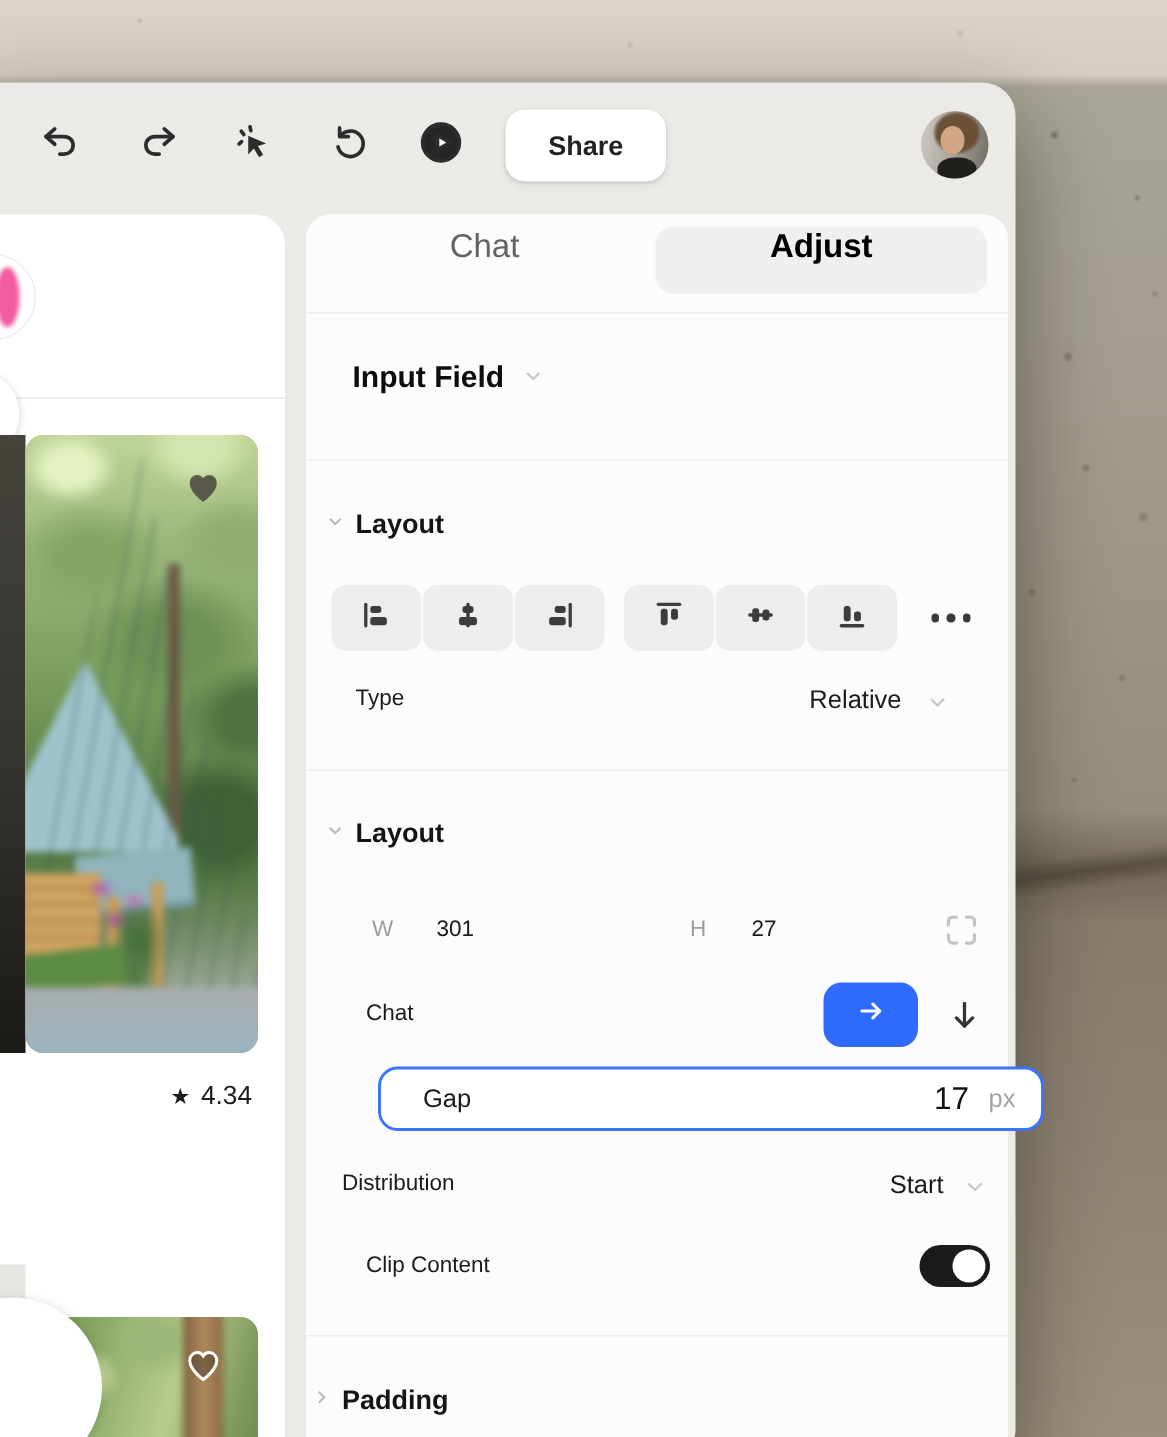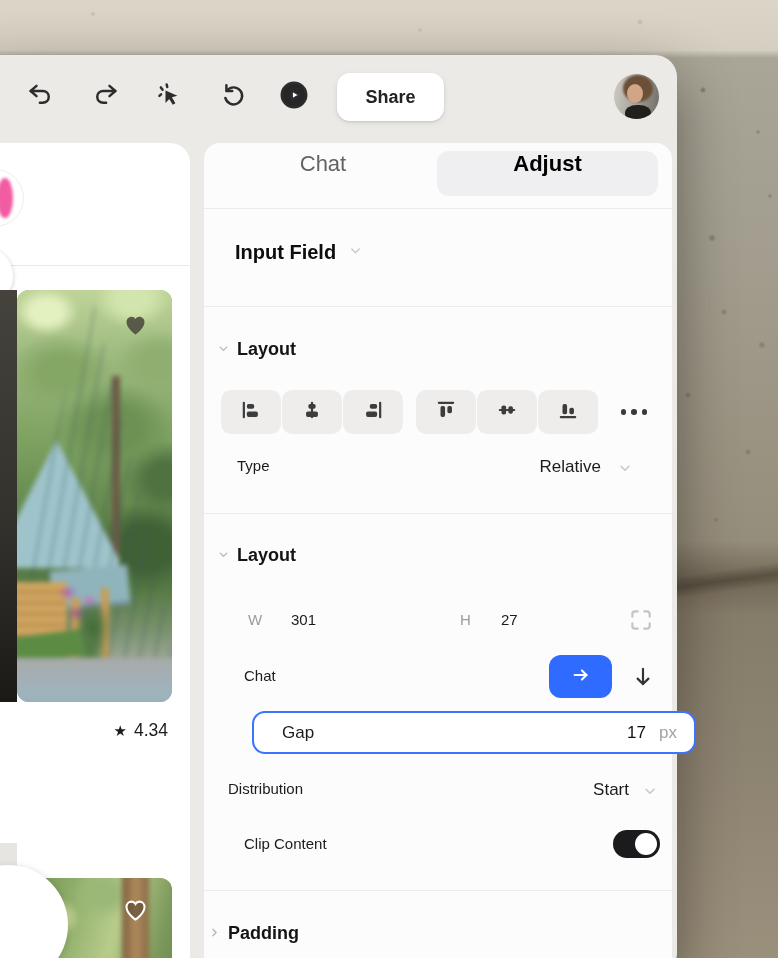--- a/index.html
+++ b/index.html
@@ -146,21 +146,21 @@
        background:var(--accent,#2f6bff);display:flex;align-items:center;justify-content:center;}
   .stack-btn svg{width:22px;height:22px;stroke:#fff;stroke-width:2.2;fill:none;
        stroke-linecap:round;stroke-linejoin:round;}
   .stack-down{position:absolute;left:426px;top:521px;width:26px;height:26px;}
   .stack-down svg{width:26px;height:26px;stroke:#333;stroke-width:2;fill:none;
        stroke-linecap:round;stroke-linejoin:round;}
   .gap-input{position:absolute;left:12px;top:568px;width:444px;height:43px;background:#fff;
        border:2px solid #3b74ff;border-radius:13px;box-sizing:border-box;
        display:flex;align-items:center;margin-left:36px;}
   .gap-input .lbl{margin-left:28px;font-size:17px;color:#1b1b1b;}
-  .gap-input .val{margin-left:auto;font-size:17px;color:#121212;}
+  .gap-input .val{margin-left:auto;font-size:21px;color:#121212;}
   .gap-input .unit{margin:0 17px 0 13px;font-size:17px;color:#a3a3a3;}
   .toggle{position:absolute;left:409px;top:687px;width:47px;height:28px;border-radius:15px;
        background:var(--toggle-on,#1b1b1d);}
   .toggle .knob{position:absolute;right:3px;top:3px;width:22px;height:22px;border-radius:50%;background:#fff;}
 </style>
 </head>
 <body>
 
 <div id="app">
 

